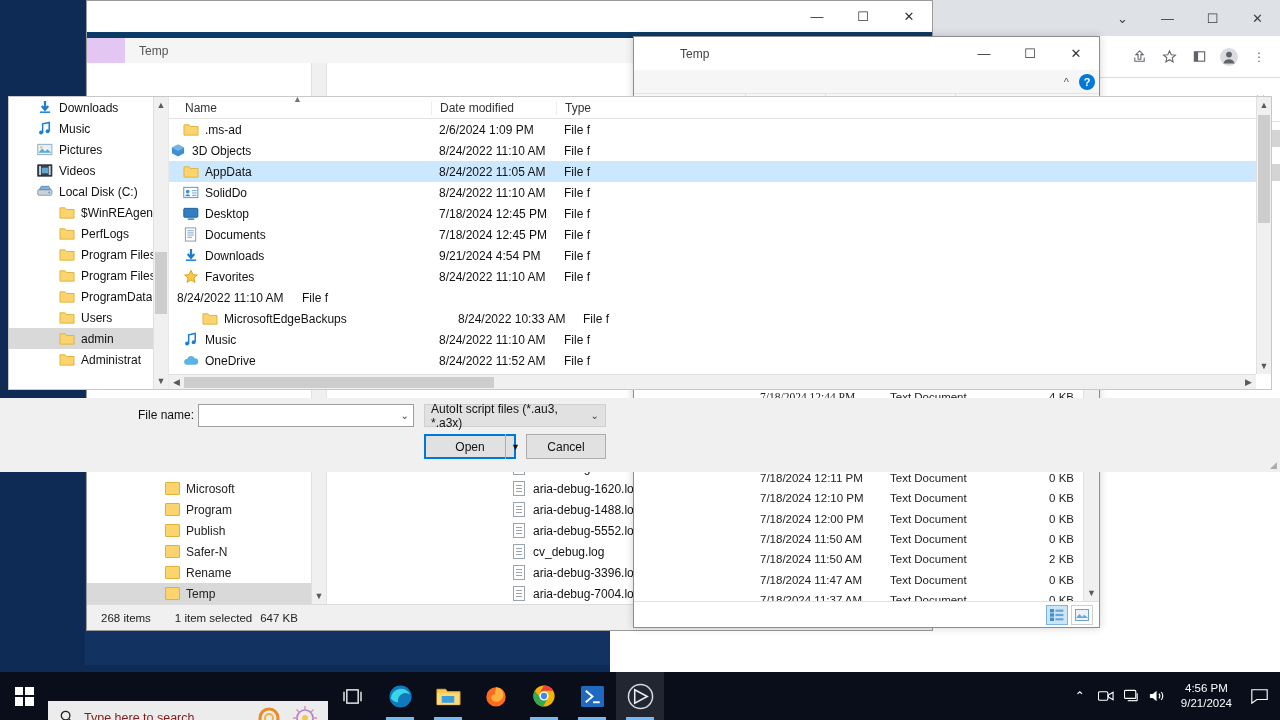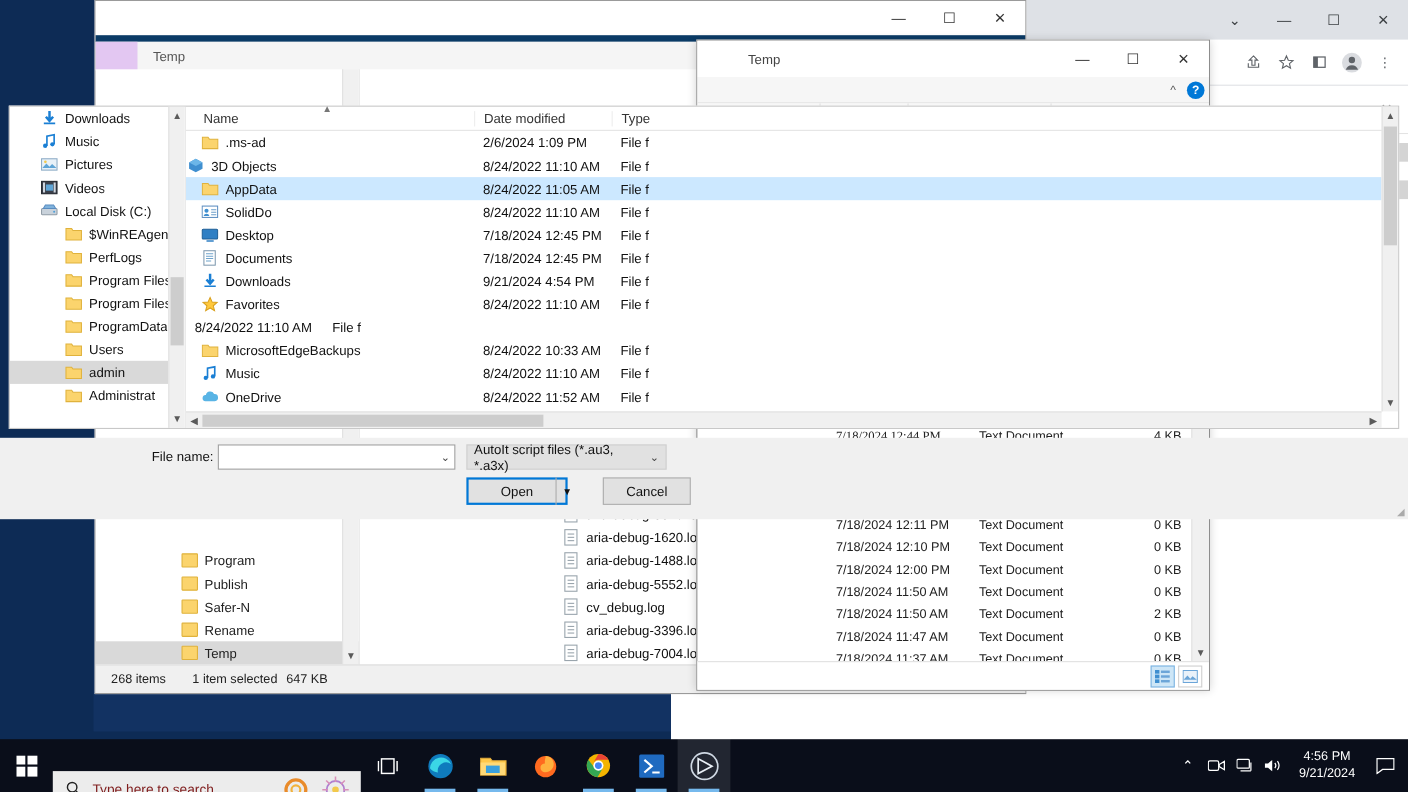--- a/index.html
+++ b/index.html
@@ -194,21 +194,21 @@
                     align-items: center; justify-content: space-between;
                     font-size: 12px; color: #111; padding: 0 6px; }
   .dbtn { position: absolute; height: 25px; border: 1px solid #adadad; background: #e1e1e1;
           display: flex; align-items: center; justify-content: center;
           font-size: 12px; color: #111; }
   #dlg .openbtn { left: 424px; top: 36px; width: 92px; border: 2px solid #0078d7;
                   background: #e1e1e1; }
   #dlg .opendrop { position: absolute; left: 505px; top: 36px; width: 20px; height: 25px;
                    display: flex; align-items: center; justify-content: center;
                    font-size: 9px; color: #111; border-left: 1px solid #adadad; }
-  #dlg .cancelbtn { left: 548px; top: 36px; width: 80px; }
+  #dlg .cancelbtn { left: 526px; top: 36px; width: 80px; }
   #dlg .grip { position: absolute; right: 3px; bottom: 2px; color: #aaa; font-size: 9px; }
 
   
   #taskbar { position: absolute; left: 0; bottom: 0; width: 1280px; height: 48px;
              background: #0a0e1a; display: flex; align-items: center; }
   #startbtn { width: 48px; height: 48px; display: flex; align-items: center;
               justify-content: center; }
   .winlogo { width: 19px; height: 19px; display: grid; grid-template-columns: 1fr 1fr;
              grid-template-rows: 1fr 1fr; gap: 2px; }
   .winlogo i { background: #fff; display: block; }
@@ -306,20 +306,24 @@
     <div class="ribbon-accent"></div>
     <div class="tabrow">
       <div class="tabpill"></div>
       <span class="tablabel">Temp</span>
     </div>
     <div class="midbody">
       <div class="mid-nav">
         <div style="position:absolute;left:0;right:0;bottom:26px;">
           <div class="navrow">
               <span class="folder-ic"></span>
+              <span class="nowrap">Microsoft</span>
+            </div>
+          <div class="navrow">
+              <span class="folder-ic"></span>
               <span class="nowrap">Program</span>
             </div>
           <div class="navrow">
               <span class="folder-ic"></span>
               <span class="nowrap">Publish</span>
             </div>
           <div class="navrow">
               <span class="folder-ic"></span>
               <span class="nowrap">Safer-N</span>
             </div>
@@ -950,21 +954,21 @@
        <span class="nowrap">Favorites</span>
      </div>
      <div style="width:125px;padding-left:8px;" class="nowrap">8/24/2022 11:10 AM</div>
      <div style="flex:1;padding-left:8px;" class="nowrap">File f</div>
             </div>
             <div class="lrow">
      <div style="width:125px;padding-left:8px;" class="nowrap">8/24/2022 11:10 AM</div>
      <div style="flex:1;padding-left:8px;" class="nowrap">File f</div>
             </div>
             <div class="lrow">
-              <div style="width:262px;display:flex;align-items:center;padding-left:14px;">
+              <div style="width:262px;display:flex;align-items:center;padding-left:14px;margin-left:19px;">
        <span class="ticon"><svg width="16" height="15" viewBox="0 0 17 16">
                     <path d="M1 3 h5.5 l1.3 1.8 H16 V14 H1 Z" fill="#fbd46d" stroke="#e0b23c"></path>
                   </svg></span>
        <span class="nowrap">MicrosoftEdgeBackups</span>
      </div>
      <div style="width:125px;padding-left:8px;" class="nowrap">8/24/2022 10:33 AM</div>
      <div style="flex:1;padding-left:8px;" class="nowrap">File f</div>
             </div>
             <div class="lrow">
               <div style="width:262px;display:flex;align-items:center;padding-left:14px;">

